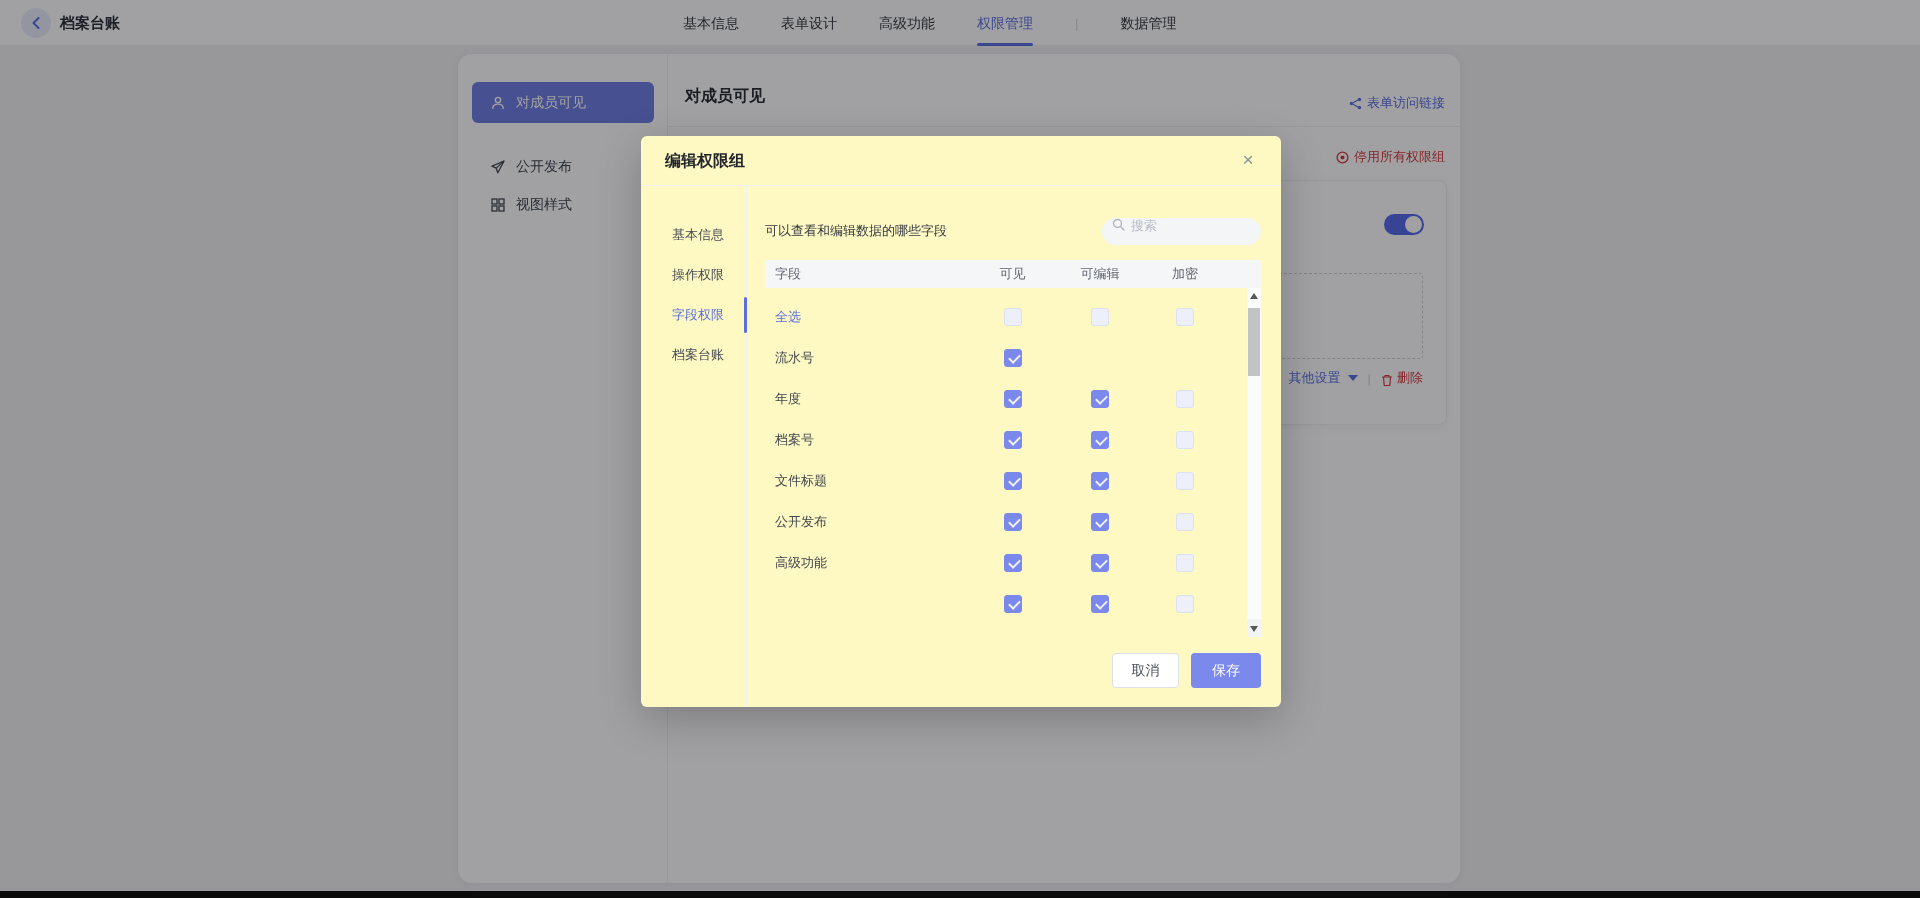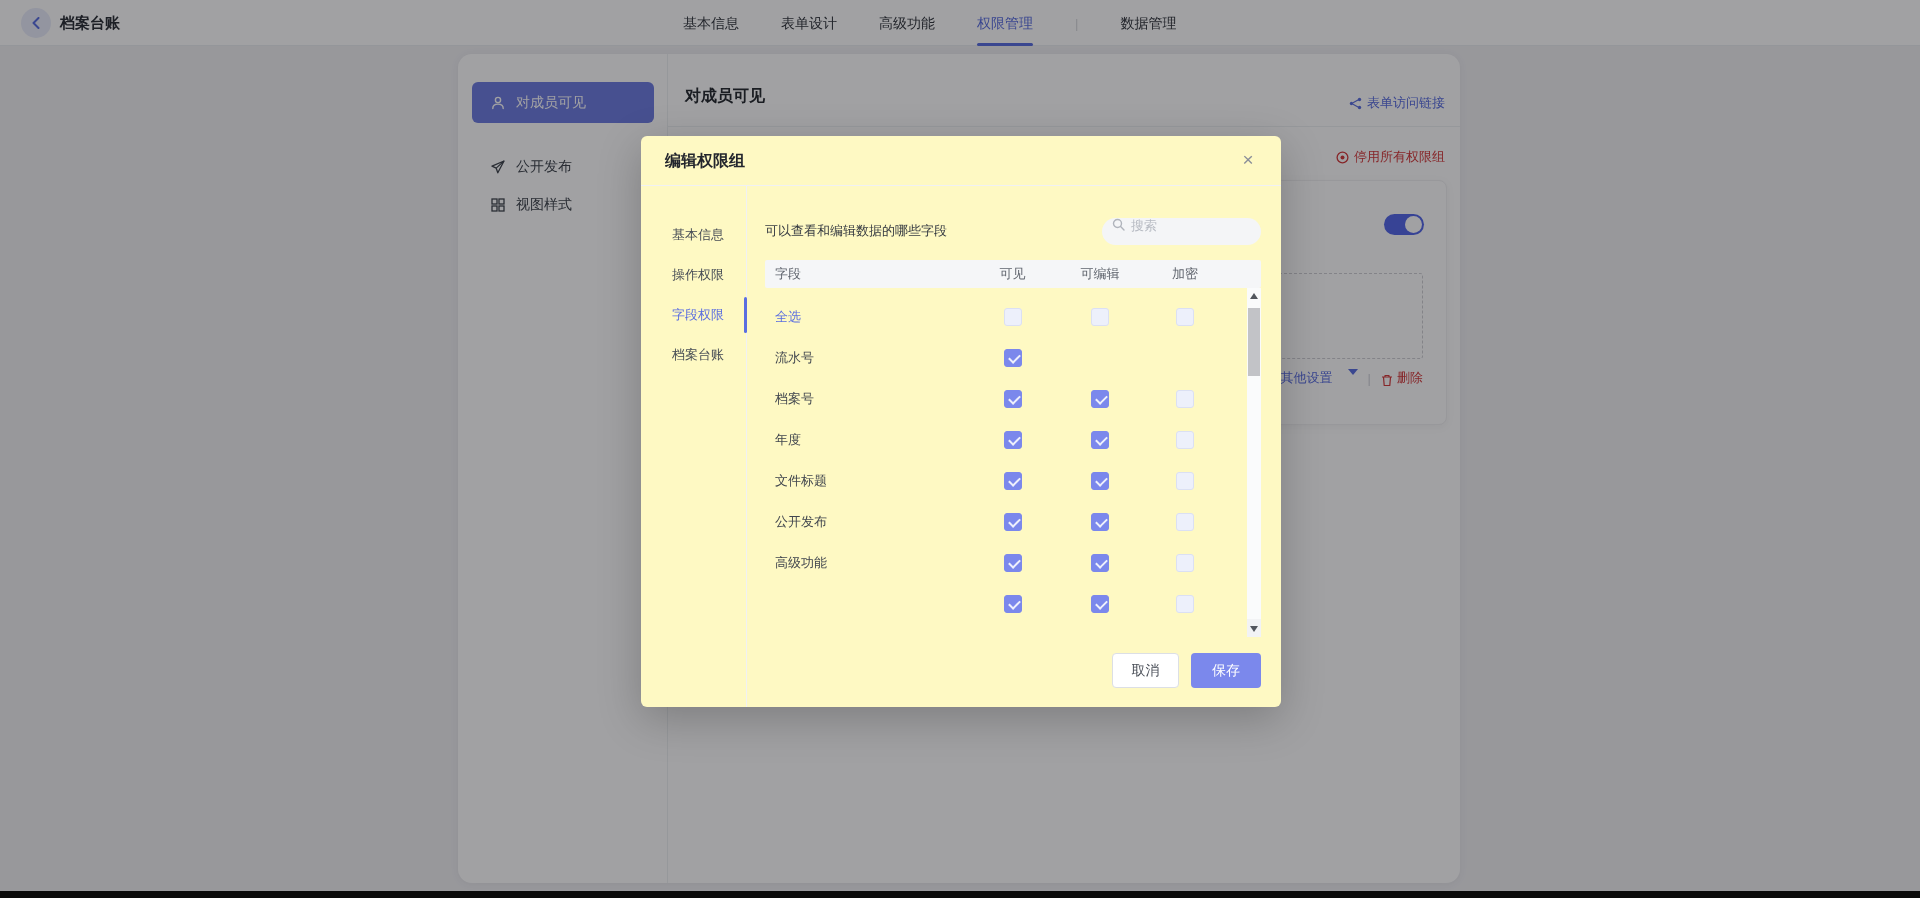--- a/index.html
+++ b/index.html
@@ -26,21 +26,21 @@
   .main-header { position:absolute; left:210px; right:0; top:0; height:73px; border-bottom:1px solid #eef0f2; }
   .main-title { position:absolute; left:17px; top:32px; font-size:16px; font-weight:bold; color:#262a30; }
   .form-link { position:absolute; right:15px; top:40px; display:flex; align-items:center; gap:5px; font-size:13px; color:#5a6ee0; cursor:pointer; }
   .disable-link { position:absolute; right:15px; top:94px; display:flex; align-items:center; gap:5px; font-size:13px; color:#d4393b; cursor:pointer; }
 
   .group-card { position:absolute; left:226px; right:13px; top:126px; height:245px; background:#fff; border:1px solid #f0f0f2; border-radius:8px; box-shadow:0 2px 10px rgba(0,0,0,.05); }
   .toggle { position:absolute; right:22px; top:33px; width:40px; height:21px; border-radius:11px; background:#5468e8; cursor:pointer; }
   .toggle .knob { position:absolute; right:2px; top:2px; width:17px; height:17px; border-radius:50%; background:#fff; }
   .member-box { position:absolute; left:26px; right:23px; top:92px; height:86px; border:1px dashed #cfcfd4; border-radius:3px; }
   .card-links { position:absolute; right:23px; top:188px; display:flex; align-items:center; gap:10px; font-size:13px; }
-  .more-settings { color:#5a6ee0; display:flex; gap:15px; cursor:pointer; }
+  .more-settings { color:#5a6ee0; display:flex; align-items:center; gap:7px; cursor:pointer; }
   .caret-down { width:0; height:0; border-left:5px solid transparent; border-right:5px solid transparent; border-top:6px solid #5a6ee0; display:inline-block; }
   .link-sep { color:#d0d3d8; }
   .delete-link { color:#d4393b; display:flex; align-items:flex-end; gap:4px; cursor:pointer; }
 
   
   .overlay { position:absolute; left:0; top:0; width:1920px; height:891px; background:rgba(8,9,12,0.38); z-index:5; }
 
   
   .modal { position:absolute; left:641px; top:136px; width:640px; height:571px; background:#fef9c3; border-radius:6px; z-index:10; box-shadow:0 12px 44px rgba(0,0,0,.22); }
   .m-header { position:absolute; left:0; right:0; top:0; height:50px; border-bottom:1px solid #f0f1f4; }
@@ -240,33 +240,33 @@
         </div>
         <div class="trow tgrid">
           <div class="fcell">流水号</div>
           <div class="ccell">
             <span class="cb checked"></span>
           </div>
           <div class="ccell"></div>
           <div class="ccell"></div>
         </div>
         <div class="trow tgrid">
+          <div class="fcell">年度</div>
+          <div class="ccell">
+            <span class="cb checked"></span>
+          </div>
+          <div class="ccell">
+            <span class="cb checked"></span>
+          </div>
+          <div class="ccell">
+            <span class="cb"></span>
+          </div>
+        </div>
+        <div class="trow tgrid">
           <div class="fcell">档案号</div>
-          <div class="ccell">
-            <span class="cb checked"></span>
-          </div>
-          <div class="ccell">
-            <span class="cb checked"></span>
-          </div>
-          <div class="ccell">
-            <span class="cb"></span>
-          </div>
-        </div>
-        <div class="trow tgrid">
-          <div class="fcell">年度</div>
           <div class="ccell">
             <span class="cb checked"></span>
           </div>
           <div class="ccell">
             <span class="cb checked"></span>
           </div>
           <div class="ccell">
             <span class="cb"></span>
           </div>
         </div>

